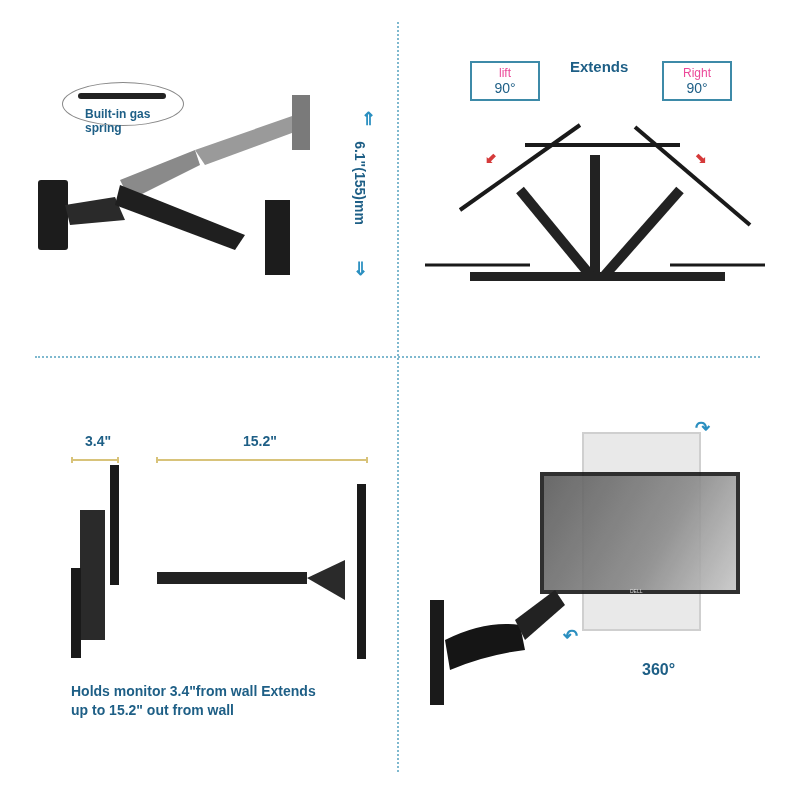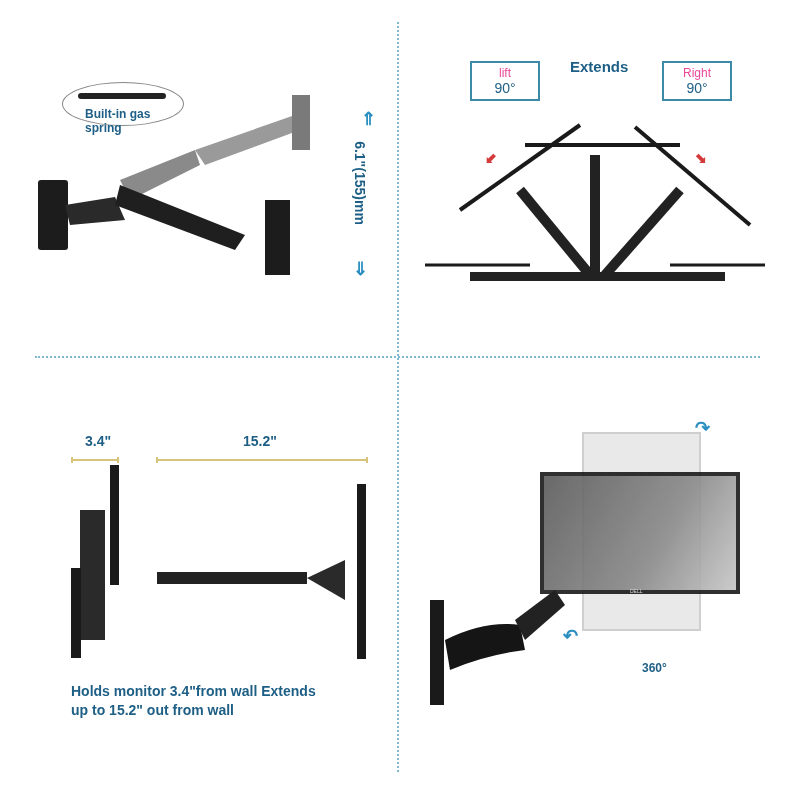--- a/index.html
+++ b/index.html
@@ -89,14 +89,14 @@
   <div class="abs" style="left:182px;top:72px;width:115px;height:195px;background:#e9e9e9;border:2px solid #cfcfcf;"></div>
   <div class="abs" style="left:140px;top:112px;width:192px;height:114px;border:4px solid #1a1a1a;background:linear-gradient(120deg,#5a5a5a 0%,#8a8a8a 60%,#c6c6c6 100%);opacity:0.9;">
     <div class="abs" style="left:86px;bottom:-4px;font-size:5px;color:#ddd;">DELL</div>
   </div>
   <svg class="abs" style="left:25px;top:200px;" width="160" height="150" viewBox="0 0 160 150">
     <rect x="5" y="40" width="14" height="105" fill="#1a1a1a"></rect>
     <path d="M20 80 Q60 60 95 65 L100 90 Q60 95 25 110 Z" fill="#151515"></path>
     <path d="M90 60 L130 30 L140 45 L100 80 Z" fill="#222"></path>
   </svg>
   <div class="arrow-blue" style="left:163px;top:265px;">↶</div>
-  <div class="abs blue-text" style="left:242px;top:301px;font-size:12px;">360°</div>
+  <div class="abs blue-text" style="left:242px;top:301px;font-size:16px;">360°</div>
 </div>
 
 </body></html>

